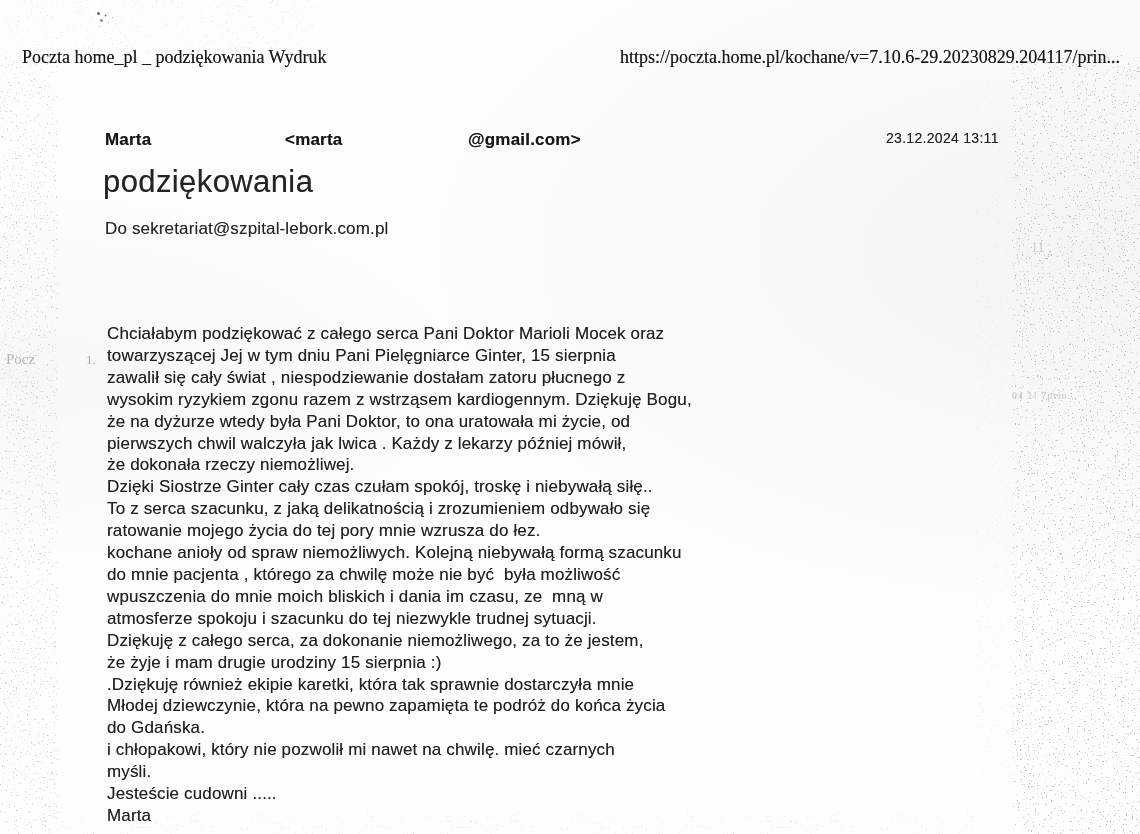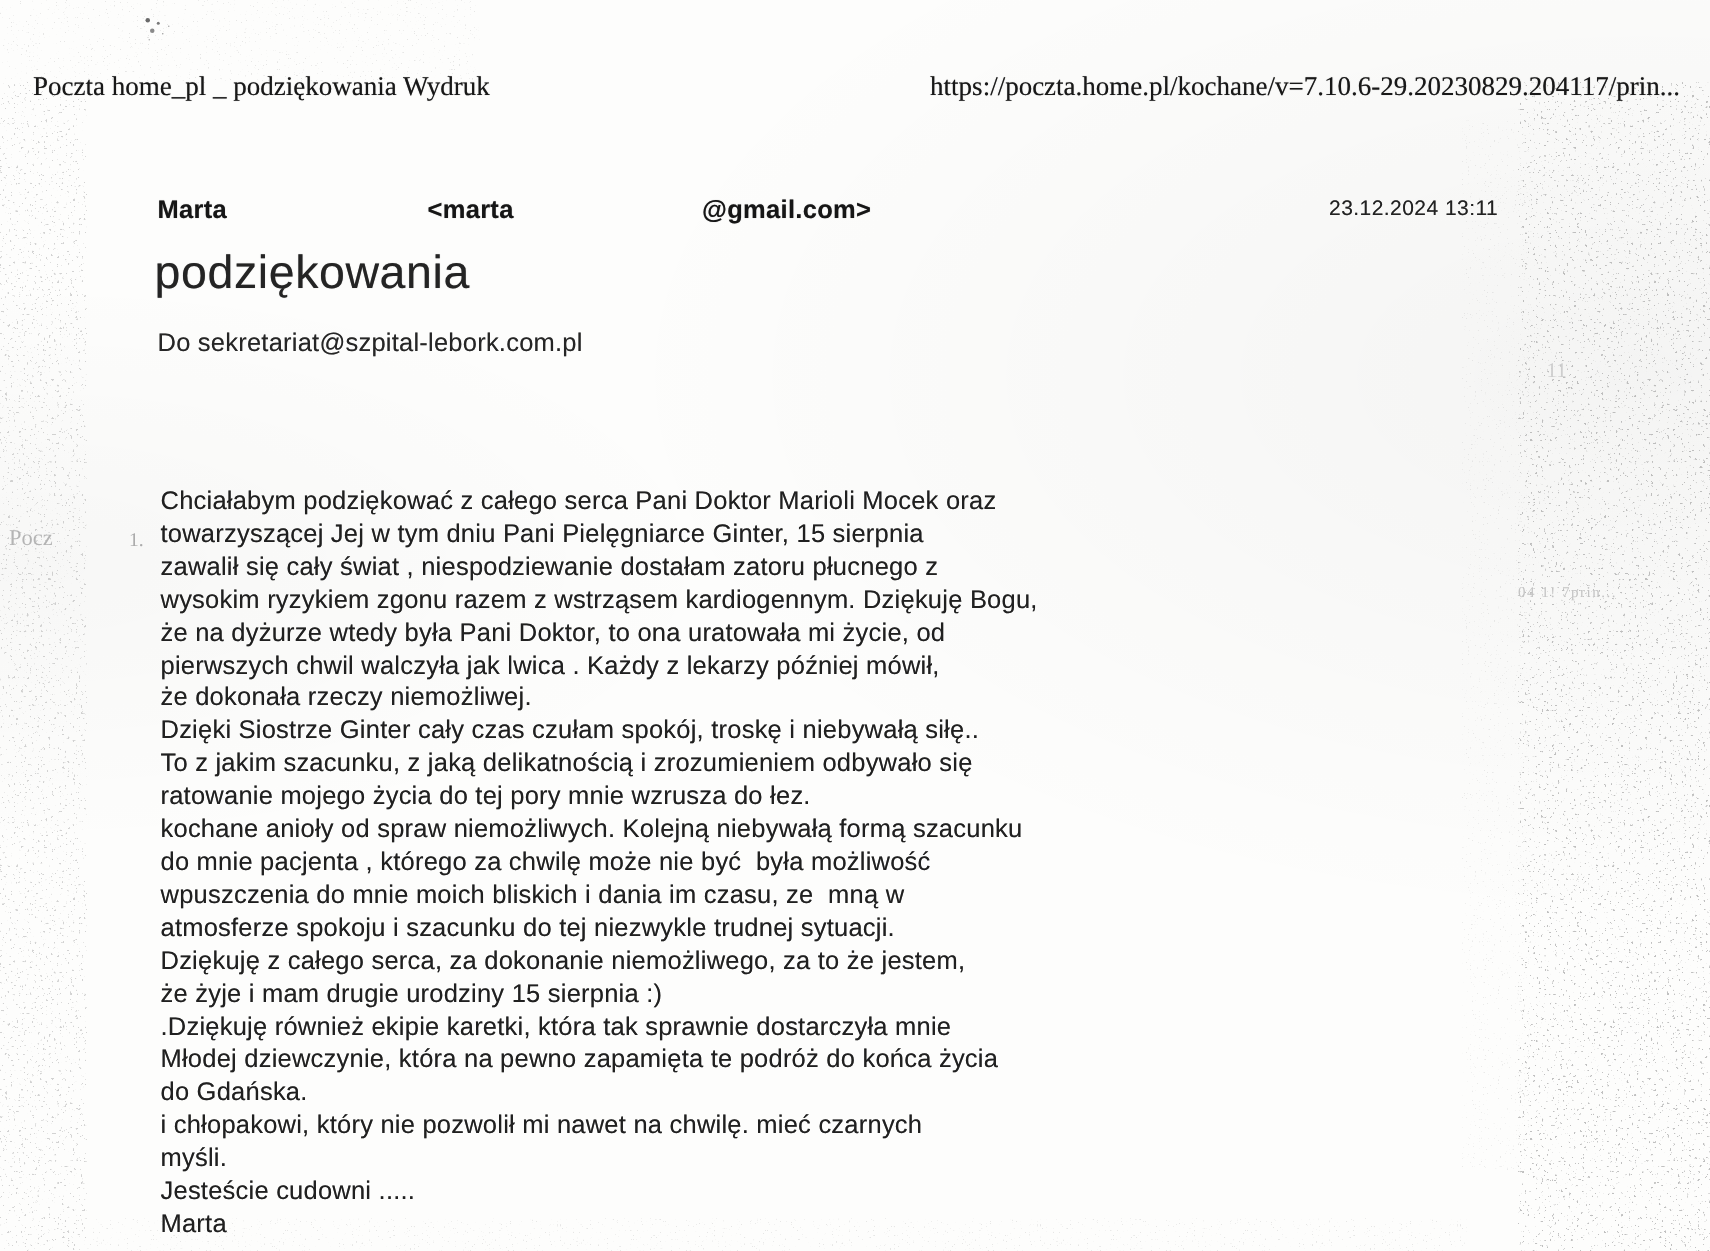--- a/index.html
+++ b/index.html
@@ -174,21 +174,21 @@
 
   <div class="email-body">
       <div class="body-line">Chciałabym podziękować z całego serca Pani Doktor Marioli Mocek oraz</div>
       <div class="body-line">towarzyszącej Jej w tym dniu Pani Pielęgniarce Ginter, 15 sierpnia</div>
       <div class="body-line">zawalił się cały świat , niespodziewanie dostałam zatoru płucnego z</div>
       <div class="body-line">wysokim ryzykiem zgonu razem z wstrząsem kardiogennym. Dziękuję Bogu,</div>
       <div class="body-line">że na dyżurze wtedy była Pani Doktor, to ona uratowała mi życie, od</div>
       <div class="body-line">pierwszych chwil walczyła jak lwica . Każdy z lekarzy później mówił,</div>
       <div class="body-line">że dokonała rzeczy niemożliwej.</div>
       <div class="body-line">Dzięki Siostrze Ginter cały czas czułam spokój, troskę i niebywałą siłę..</div>
-      <div class="body-line">To z jakim szacunku, z jaką delikatnością i zrozumieniem odbywało się</div>
+      <div class="body-line">To z serca szacunku, z jaką delikatnością i zrozumieniem odbywało się</div>
       <div class="body-line">ratowanie mojego życia do tej pory mnie wzrusza do łez.</div>
       <div class="body-line">kochane anioły od spraw niemożliwych. Kolejną niebywałą formą szacunku</div>
       <div class="body-line">do mnie pacjenta , którego za chwilę może nie być  była możliwość</div>
       <div class="body-line">wpuszczenia do mnie moich bliskich i dania im czasu, ze  mną w</div>
       <div class="body-line">atmosferze spokoju i szacunku do tej niezwykle trudnej sytuacji.</div>
       <div class="body-line">Dziękuję z całego serca, za dokonanie niemożliwego, za to że jestem,</div>
       <div class="body-line">że żyje i mam drugie urodziny 15 sierpnia :)</div>
       <div class="body-line">.Dziękuję również ekipie karetki, która tak sprawnie dostarczyła mnie</div>
       <div class="body-line">Młodej dziewczynie, która na pewno zapamięta te podróż do końca życia</div>
       <div class="body-line">do Gdańska.</div>

